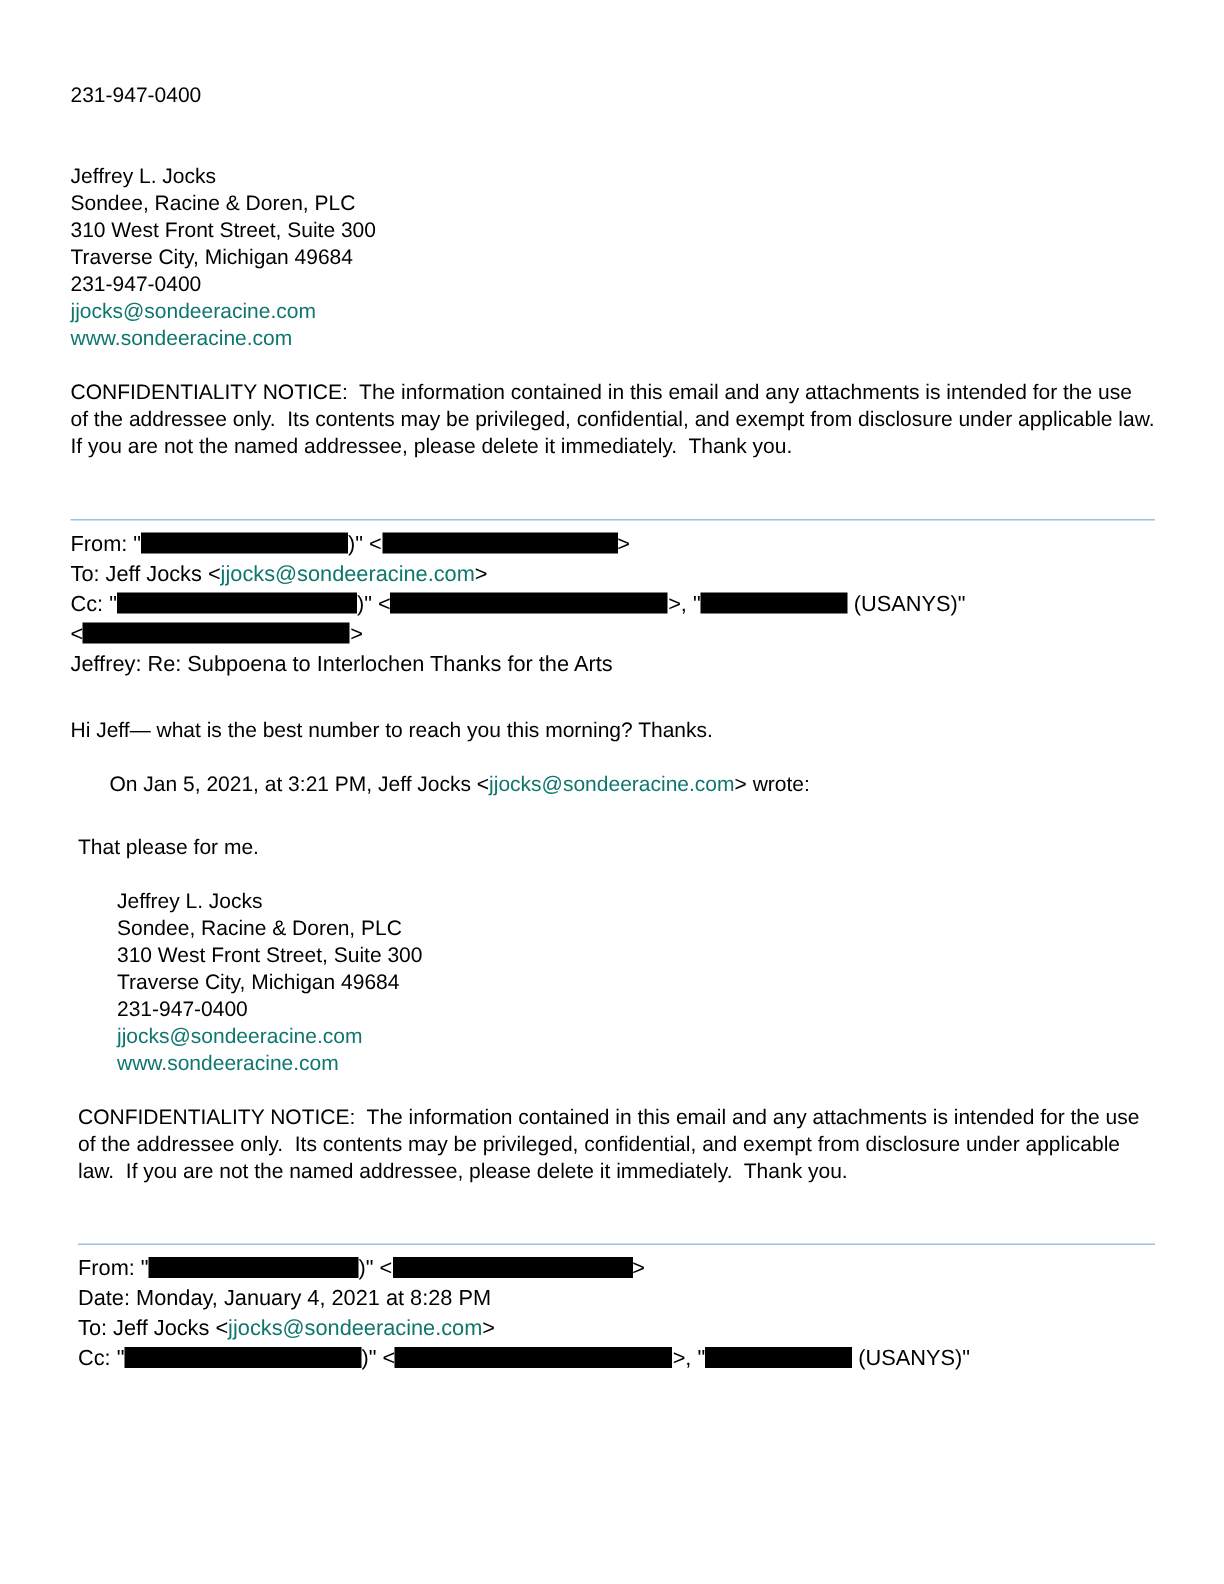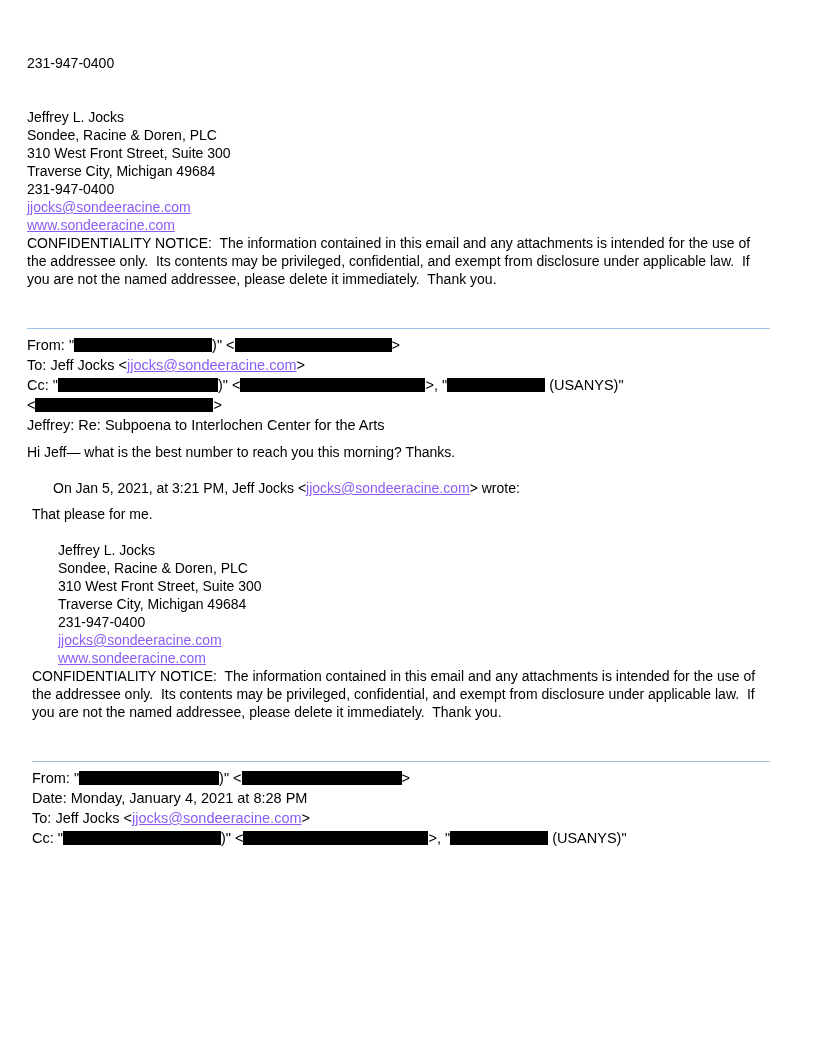--- a/index.html
+++ b/index.html
@@ -6,44 +6,45 @@
   html, body { background: #ffffff; }
   .page {
     position: relative;
     width: 816px;
     height: 924px;
     margin: 0 auto;
     background: #ffffff;
     font-family: "Liberation Sans", sans-serif;
     font-size: 14px;
     color: #000000;
-    padding: 54px 46px 0 27px;
+    padding: 54px 46px 0 47px;
     overflow: hidden;
   }
   .line { line-height: 18px; }
   .sig-block { margin-top: 36px; }
   .notice {
+    margin-top: 18px;
     line-height: 18px;
     white-space: pre-wrap;
   }
   .header-block {
     border-top: 1px solid #9CC2E5;
     margin-top: 40px;
     padding-top: 6px;
   }
   .hline { line-height: 20px; font-size: 14.5px; }
   .hlabel { font-weight: normal; }
   .redact {
     display: inline-block;
     background: #000000;
     height: 14px;
     vertical-align: -2px;
   }
-  .link { color: #8b5cf6; text-decoration: underline; cursor: pointer; }
-  .para16 { margin-top: 8px; line-height: 18px; }
+  .link { color: #0f766e; cursor: pointer; }
+  .para16 { margin-top: 24px; line-height: 18px; }
   .para18 { margin-top: 18px; line-height: 18px; margin-left: 26px; }
   .quoted { margin-left: 5px; }
 </style>
 </head>
 <body>
 
 <div class="page">
 
   <p class="line">231-947-0400</p>
 
@@ -57,21 +58,21 @@
     <p class="line"><a class="link">www.sondeeracine.com</a></p>
   </div>
 
   <p class="notice">CONFIDENTIALITY NOTICE:  The information contained in this email and any attachments is intended for the use of the addressee only.  Its contents may be privileged, confidential, and exempt from disclosure under applicable law.  If you are not the named addressee, please delete it immediately.  Thank you.</p>
 
   <div class="header-block">
     <p class="hline"><b class="hlabel">From:</b> <span>"</span><span class="redact" style="width:138px"></span><span>)" &lt;</span><span class="redact" style="width:157px"></span><span>&gt;</span></p>
     <p class="hline"><b class="hlabel">To:</b> <span>Jeff Jocks &lt;</span><a class="link">jjocks@sondeeracine.com</a><span>&gt;</span></p>
     <p class="hline"><b class="hlabel">Cc:</b> <span>"</span><span class="redact" style="width:160px"></span><span>)" &lt;</span><span class="redact" style="width:185px"></span><span>&gt;, "</span><span class="redact" style="width:98px"></span><span> (USANYS)"</span></p>
     <p class="hline"><span>&lt;</span><span class="redact" style="width:178px"></span><span>&gt;</span></p>
-    <p class="hline"><b class="hlabel">Jeffrey:</b> <span>Re: Subpoena to Interlochen Center for the Arts</span></p>
+    <p class="hline"><b class="hlabel">Jeffrey:</b> <span>Re: Subpoena to Interlochen Thanks for the Arts</span></p>
   </div>
 
   <p class="para16">Hi Jeff— what is the best number to reach you this morning? Thanks.</p>
 
 
   <p class="para18"><span>On Jan 5, 2021, at 3:21 PM, Jeff Jocks &lt;</span><a class="link">jjocks@sondeeracine.com</a><span>&gt; wrote:</span></p>
 
   <div class="quoted">
     <p class="para16">That please for me.</p>
 

